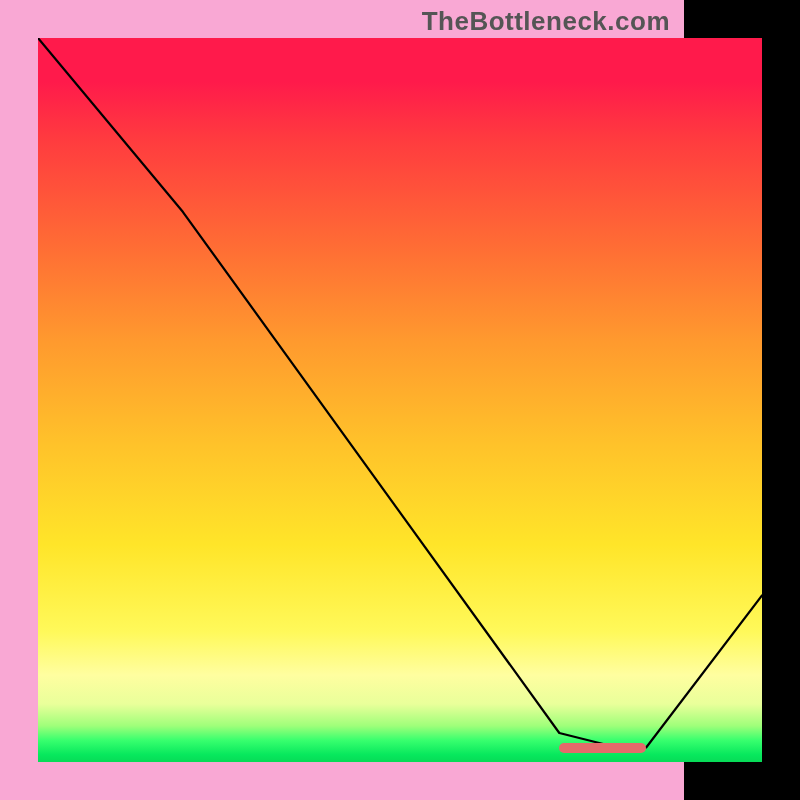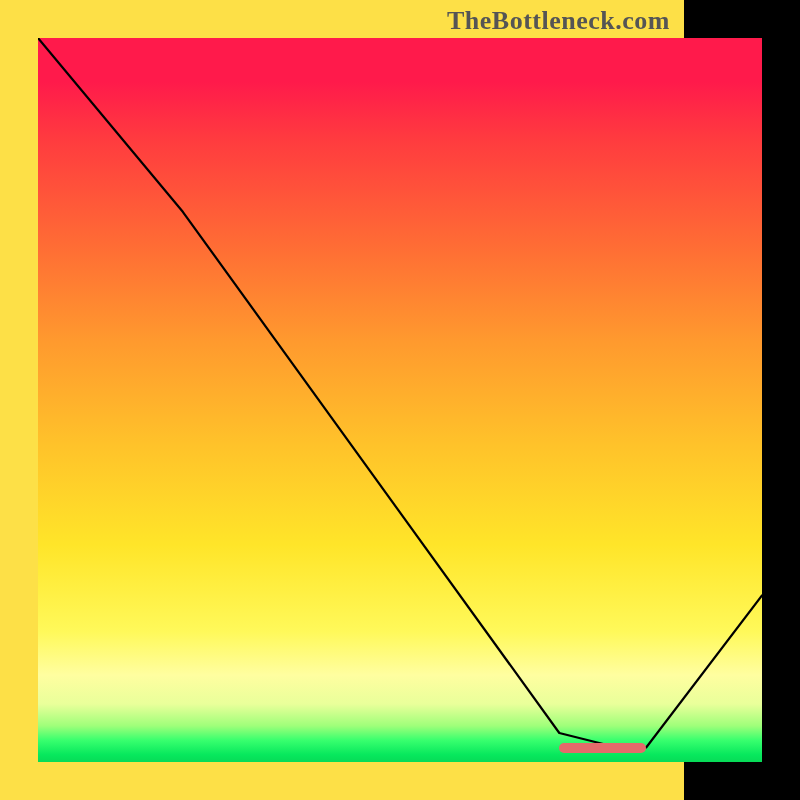--- a/index.html
+++ b/index.html
@@ -8,22 +8,21 @@
     width: 800px;
     height: 800px;
     background: #000;
     overflow: hidden;
     font-family: Arial, Helvetica, sans-serif;
   }
   .frame {
     position: relative;
     width: 684px;
     height: 800px;
-    background: #fde047;
-    font-family: Liberation Serif, serif;
+    background: #f9a8d4;
   }
   .watermark {
     position: absolute;
     top: 6px;
     right: 14px;
     color: #555;
     font-size: 26px;
     font-weight: bold;
     letter-spacing: 0.5px;
     z-index: 10;

